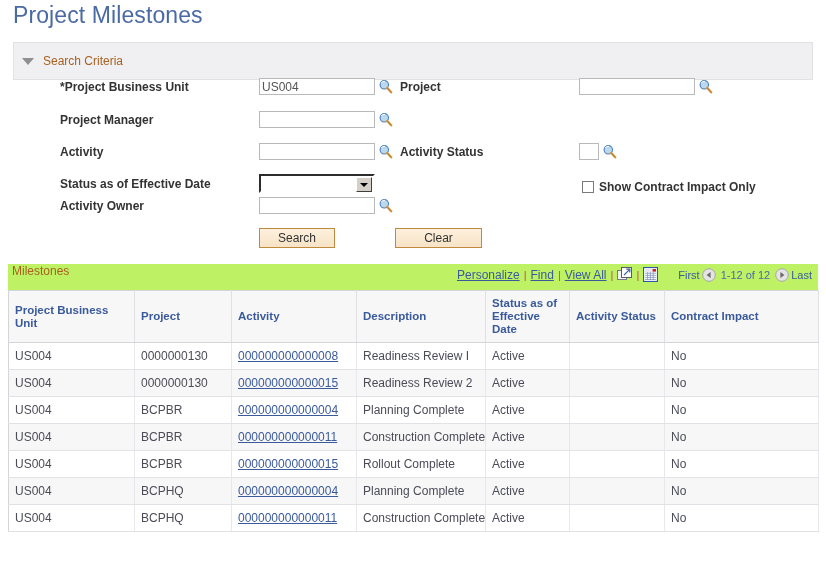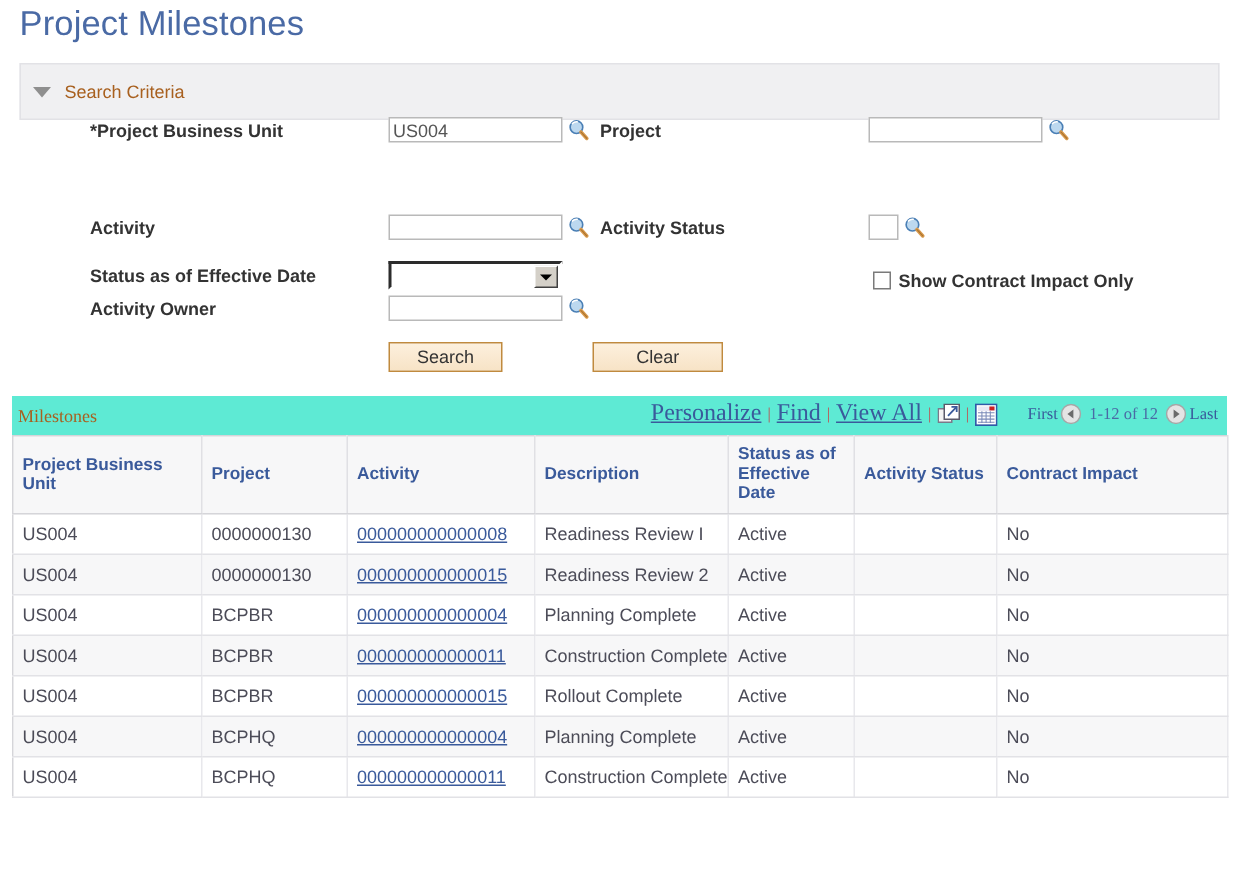--- a/index.html
+++ b/index.html
@@ -172,46 +172,45 @@
 
   
   .grid {
     position: absolute;
     left: 8px;
     top: 264px;
     width: 810px;
   }
   .grid-titlebar {
     height: 26px;
-    background: #5eead4;
-    display: flex;
-    align-items: center;
+    background: #bef264;
+    display: flex;
+    align-items: flex-start;
     position: relative;
-    font-family: Liberation Serif, serif;
   }
   .grid-title {
     font-size: 12px;
     color: #a8601f;
     margin-left: 4px;
     white-space: nowrap;
   }
   .grid-tools {
     position: absolute;
     right: 6px;
     top: 3px;
     display: flex;
     align-items: center;
     white-space: nowrap;
     font-size: 11px;
   }
   .glink {
     color: #3a5a9b;
     text-decoration: underline;
     cursor: pointer;
-    font-size: 16px;
+    font-size: 12px;
   }
   .gsep {
     color: #c05050;
     margin: 0 4px;
   }
   .ico-btn {
     width: 15px;
     height: 15px;
     cursor: pointer;
     display: inline-block;
@@ -300,20 +299,32 @@
     <span class="mag">
       <svg width="15" height="15" viewBox="0 0 15 15">
         <circle cx="6.3" cy="5.8" r="4.2" fill="#bcd8ef" stroke="#4a7fb5" stroke-width="1.1"></circle>
         <path d="M3.6 3.4a3.6 3.6 0 0 1 3.2-1.2" stroke="#ffffff" stroke-width="1" fill="none" stroke-linecap="round"></path>
         <line x1="9.3" y1="9" x2="13.2" y2="13.3" stroke="#d89a4e" stroke-width="2.4" stroke-linecap="round"></line>
         <line x1="9.3" y1="9" x2="13.2" y2="13.3" stroke="#a8702a" stroke-width=".7" stroke-linecap="round"></line>
       </svg>
     </span>
   </div>
 
+  <div class="field-row" style="left:60px; top:39px;">
+    <span class="field-label" style="width:195px;">Project Manager</span>
+    <input class="txt-input" style="width: 116px;" value="">
+    <span class="mag">
+      <svg width="15" height="15" viewBox="0 0 15 15">
+        <circle cx="6.3" cy="5.8" r="4.2" fill="#bcd8ef" stroke="#4a7fb5" stroke-width="1.1"></circle>
+        <path d="M3.6 3.4a3.6 3.6 0 0 1 3.2-1.2" stroke="#ffffff" stroke-width="1" fill="none" stroke-linecap="round"></path>
+        <line x1="9.3" y1="9" x2="13.2" y2="13.3" stroke="#d89a4e" stroke-width="2.4" stroke-linecap="round"></line>
+        <line x1="9.3" y1="9" x2="13.2" y2="13.3" stroke="#a8702a" stroke-width=".7" stroke-linecap="round"></line>
+      </svg>
+    </span>
+  </div>
 
   <div class="field-row" style="left:60px; top:71px;">
     <span class="field-label" style="width:195px;">Activity</span>
     <input class="txt-input" style="width: 116px;" value="">
     <span class="mag">
       <svg width="15" height="15" viewBox="0 0 15 15">
         <circle cx="6.3" cy="5.8" r="4.2" fill="#bcd8ef" stroke="#4a7fb5" stroke-width="1.1"></circle>
         <path d="M3.6 3.4a3.6 3.6 0 0 1 3.2-1.2" stroke="#ffffff" stroke-width="1" fill="none" stroke-linecap="round"></path>
         <line x1="9.3" y1="9" x2="13.2" y2="13.3" stroke="#d89a4e" stroke-width="2.4" stroke-linecap="round"></line>
         <line x1="9.3" y1="9" x2="13.2" y2="13.3" stroke="#a8702a" stroke-width=".7" stroke-linecap="round"></line>

